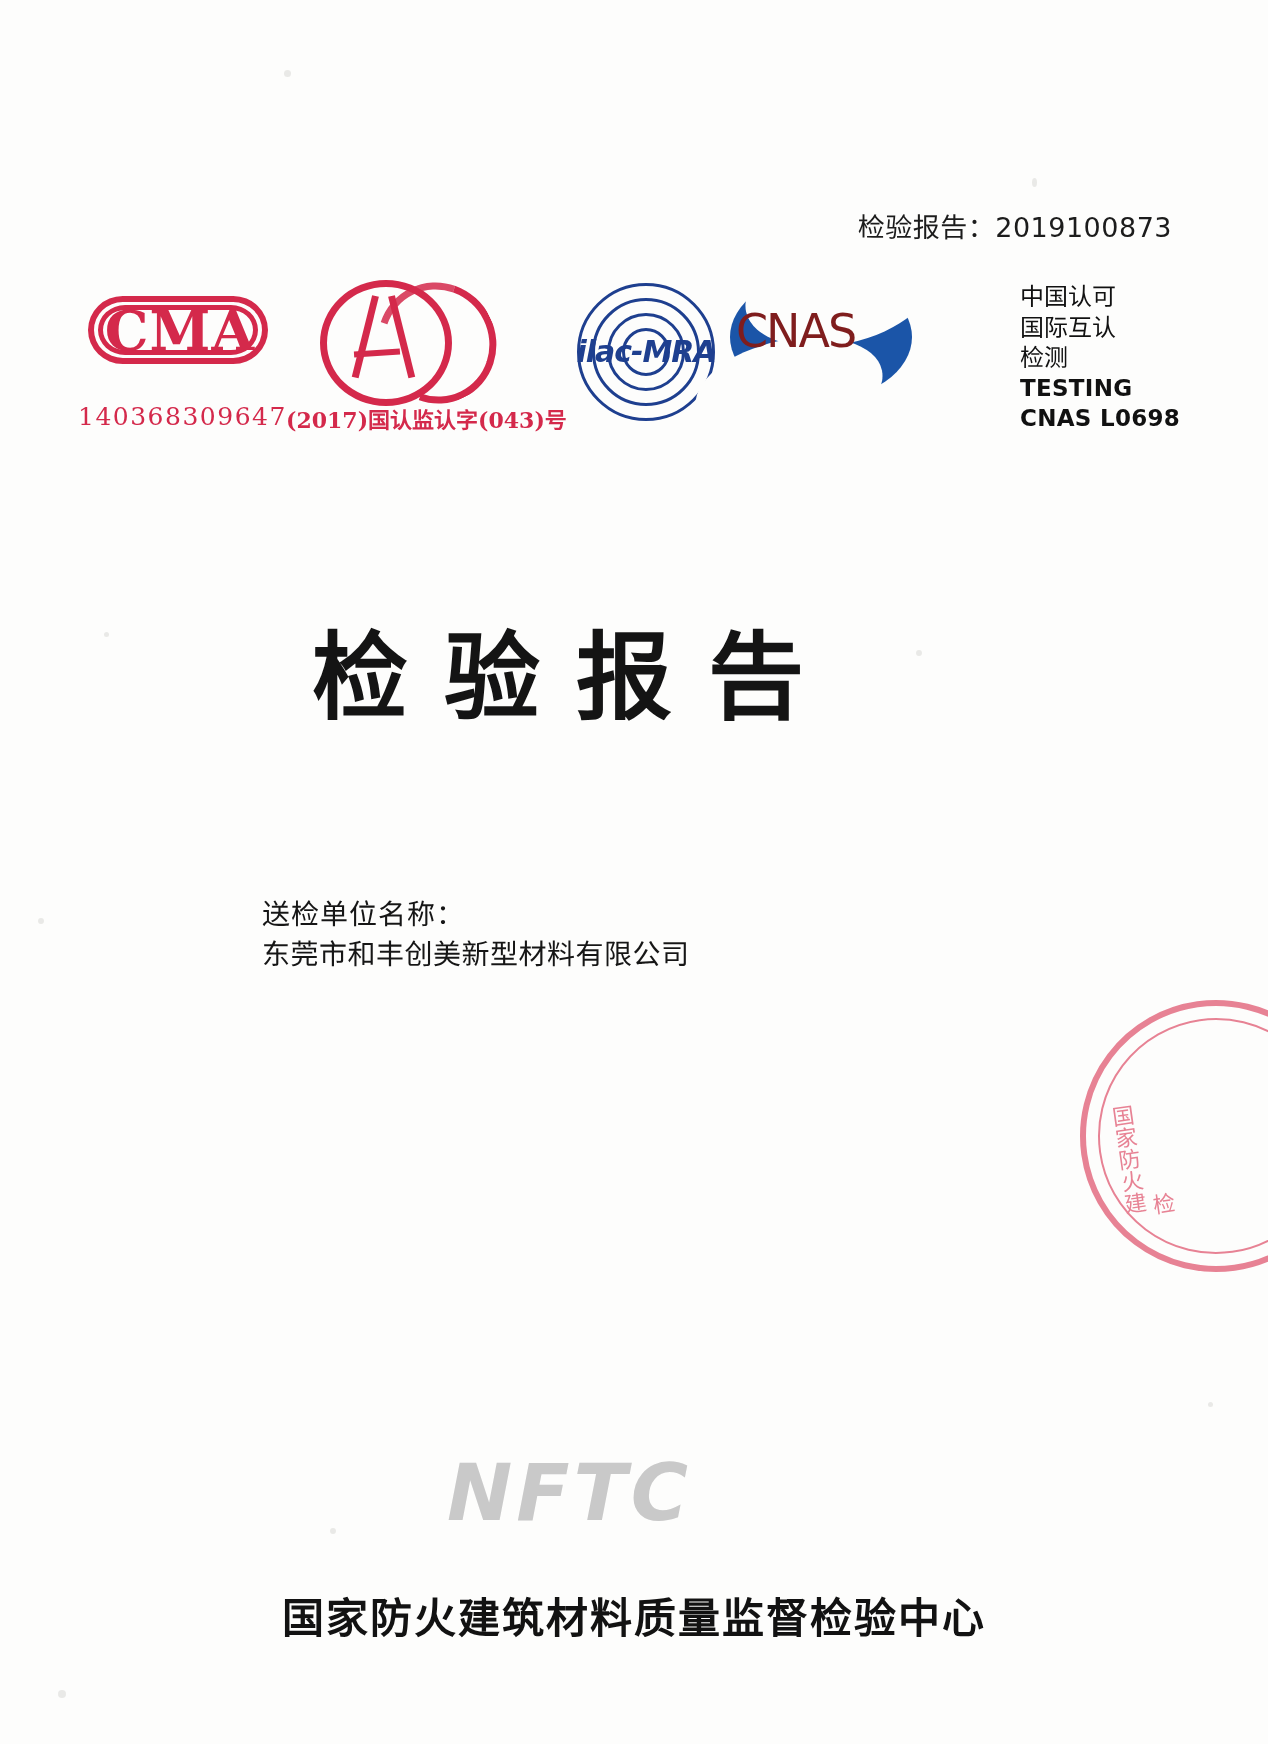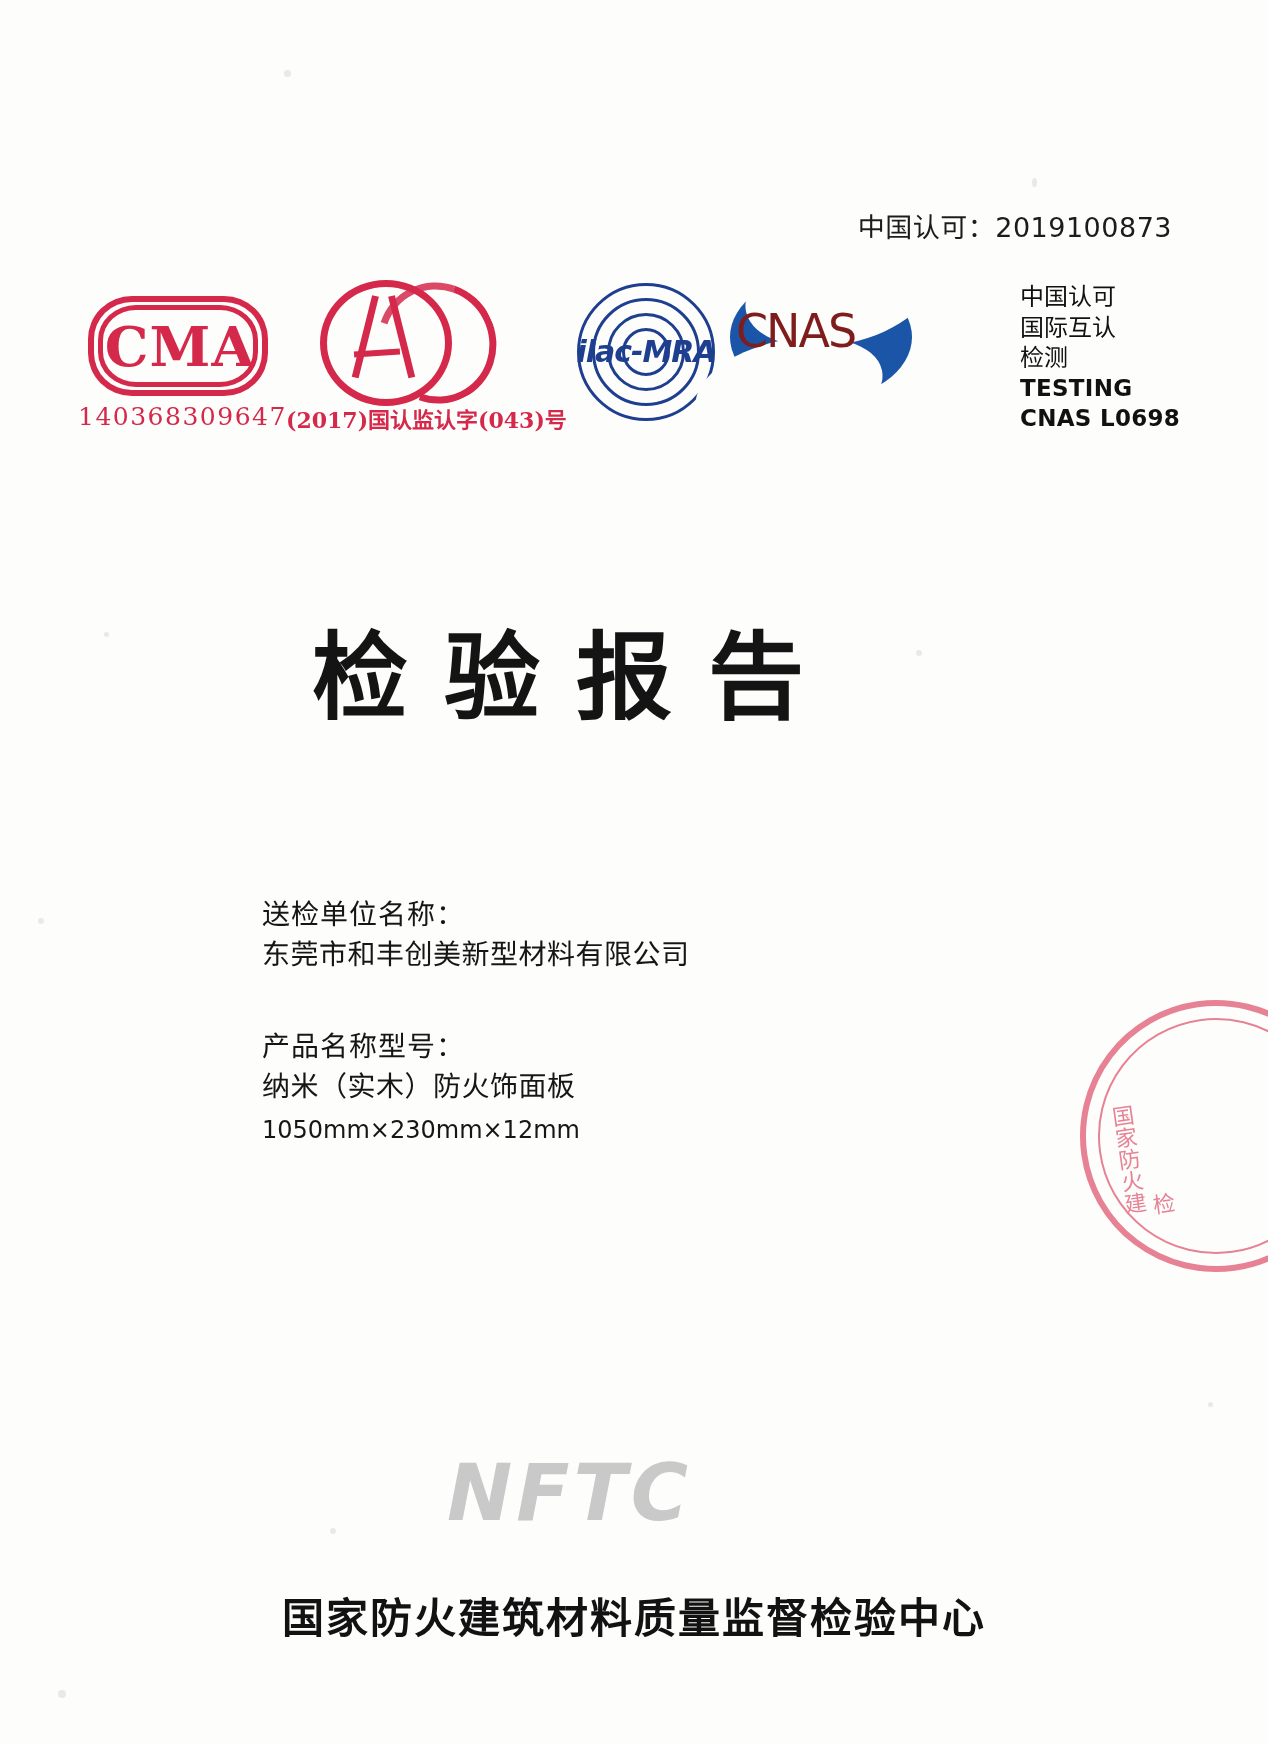--- a/index.html
+++ b/index.html
@@ -46,21 +46,21 @@
     width: 1268px;
     height: 180px;
   }
 
   
   .cma {
     position: absolute;
     left: 88px;
     top: 28px;
     width: 180px;
-    height: 100px;
+    height: 68px;
     text-align: center;
   }
   .cma .ring {
     position: absolute;
     inset: 0;
     border: 6px solid #d4294b;
     border-radius: 44px / 43px;
   }
   .cma .ring.inner {
     inset: 9px 10px;
@@ -366,21 +366,21 @@
   <div class="speck" style="left:284px;top:70px;width:7px;height:7px;"></div>
   <div class="speck" style="left:1032px;top:178px;width:5px;height:9px;"></div>
   <div class="speck" style="left:38px;top:918px;width:6px;height:6px;"></div>
   <div class="speck" style="left:104px;top:632px;width:5px;height:5px;"></div>
   <div class="speck" style="left:916px;top:650px;width:6px;height:6px;"></div>
   <div class="speck" style="left:330px;top:1528px;width:6px;height:6px;"></div>
   <div class="speck" style="left:58px;top:1690px;width:8px;height:8px;"></div>
   <div class="speck" style="left:1208px;top:1402px;width:5px;height:5px;"></div>
 
   <div class="report-no">
-    <span>中国认可：</span><span>2019100873</span>
+    <span>检验报告：</span><span>2019100873</span>
   </div>
 
   <div class="logos">
 
     <div class="cma">
       <div class="ring"></div>
       <div class="ring inner"></div>
       <div class="txt">CMA</div>
     </div>
     <div class="cma-code">140368309647</div>
@@ -416,27 +416,20 @@
     </div>
   </div>
 
   <div class="title">检验报告</div>
 
   <div class="info">
     <div class="row">
       <div class="lbl">送检单位名称：</div>
       <div class="val">东莞市和丰创美新型材料有限公司</div>
     </div>
-    <div class="row">
-      <div class="lbl">产品名称型号：</div>
-      <div class="val">
-        <span>纳米（实木）防火饰面板</span>
-        <span class="sub">1050mm×230mm×12mm</span>
-      </div>
-    </div>
   </div>
 
   <div class="stamp">
     <div class="ring2"></div>
     <div class="sc" style="left:22px;top:86px;writing-mode:vertical-rl;">国家防火建</div>
     <div class="sc" style="left:58px;top:172px;">检</div>
   </div>
 
   <div class="nftc">NFTC</div>
   <div class="org">国家防火建筑材料质量监督检验中心</div>

